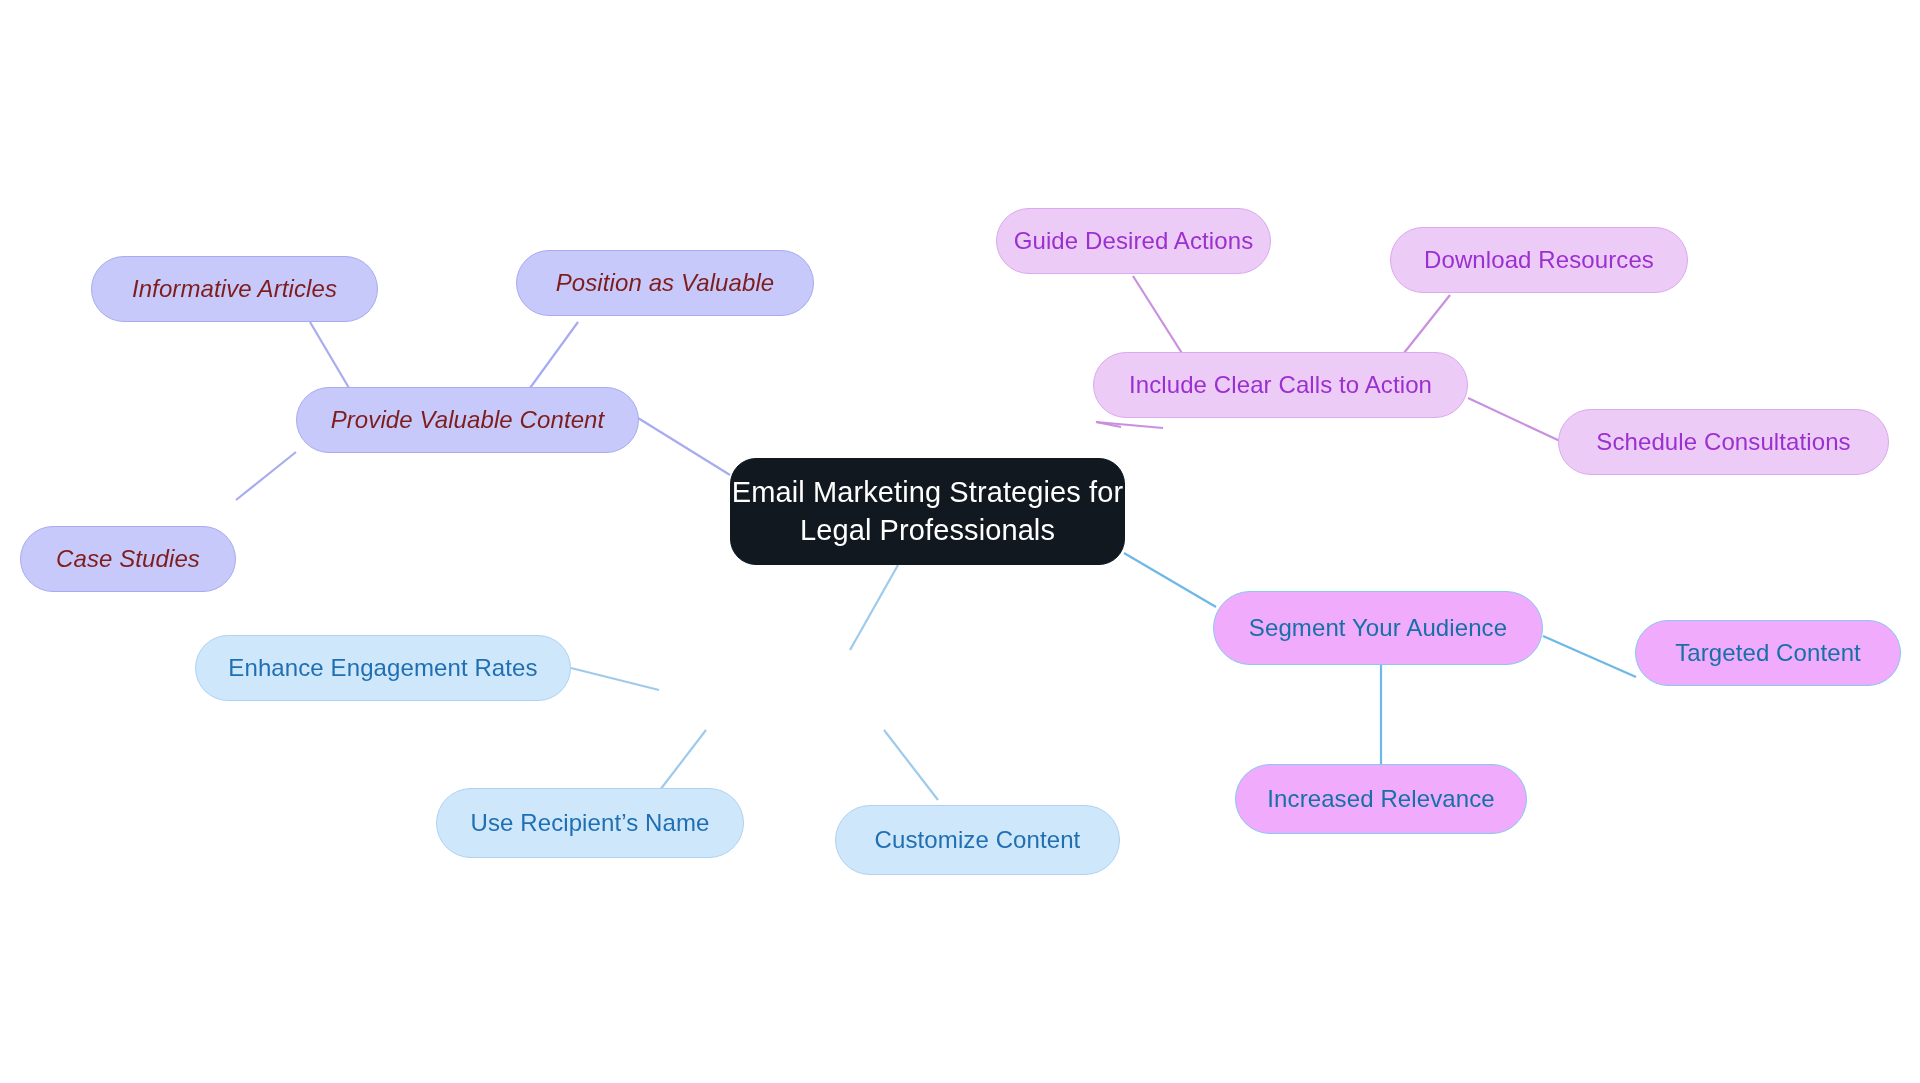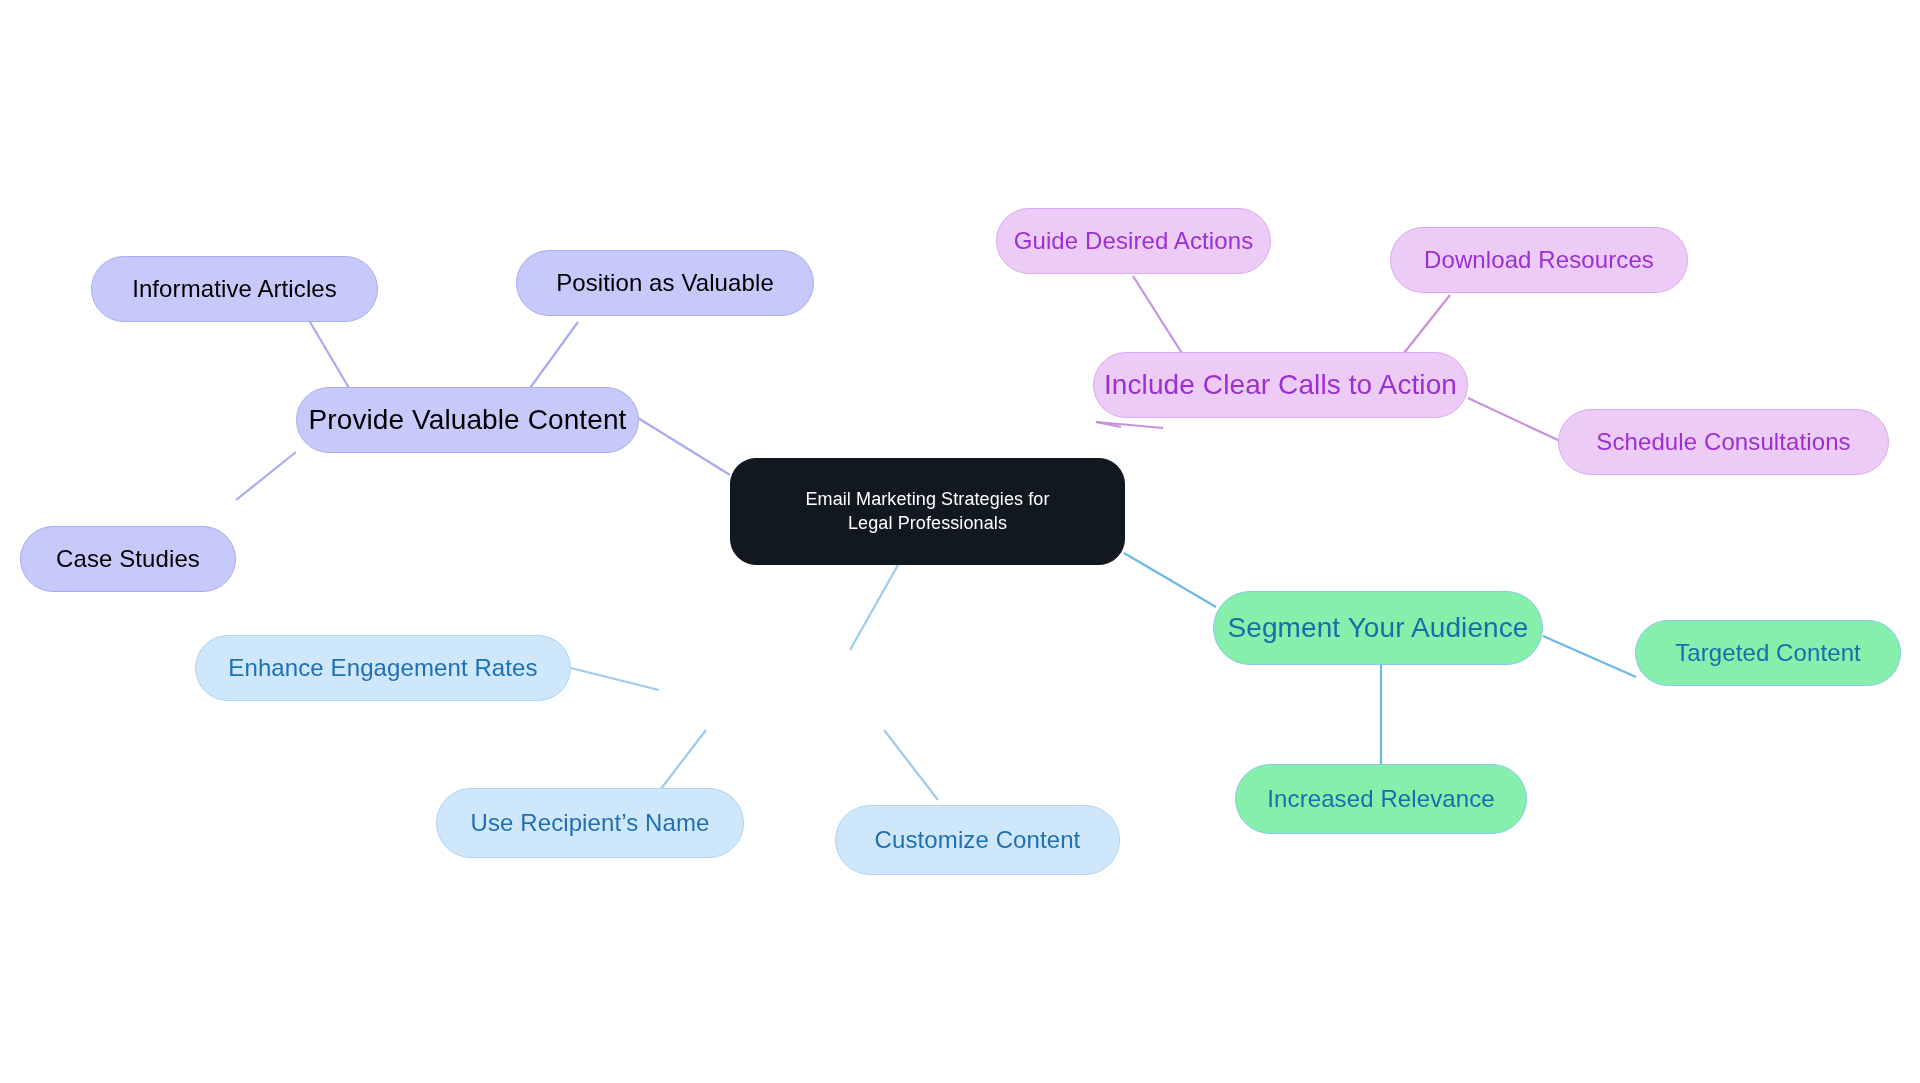--- a/index.html
+++ b/index.html
@@ -37,36 +37,36 @@
     border-radius: 999px;
     white-space: pre-line;
     line-height: 1.28;
     letter-spacing: 0.1px;
   }
   .node-root {
     background: #111820;
     color: #ffffff;
     border: 1px solid #111820;
     border-radius: 26px;
-    font-size: 18px;
+    font-size: 29px;
     line-height: 1.3;
   }
   .node-branch {
-    font-size: 28px;
+    font-size: 24px;
     border-width: 1.6px;
     border-style: solid;
   }
   .node-leaf {
     font-size: 24px;
     border-width: 1.6px;
     border-style: solid;
   }
-  .lavender-fill  { background: #c7c9fb; border-color: #a8abf0; color: #000000; }
+  .lavender-fill  { background: #c7c9fb; border-color: #a8abf0; color: #7f1d1d; font-style: italic; }
   .pink-fill      { background: #edcbf7; border-color: #dba9ee; color: #9b30d0; }
-  .blue-mid-fill  { background: #86efac; border-color: #86c8ef; color: #1570a8; }
+  .blue-mid-fill  { background: #f0abfc; border-color: #86c8ef; color: #1570a8; }
   .blue-light-fill{ background: #cee7fb; border-color: #aed2f2; color: #1f6fb2; }
 </style>
 </head>
 <body>
 
 <div id="mindmap-canvas">
 
   <svg id="edge-layer" viewBox="0 0 1920 1083" xmlns="http://www.w3.org/2000/svg">
 
     <line x1="730" y1="475" x2="638" y2="418" stroke="#a8abf0" stroke-width="2.2"></line>

